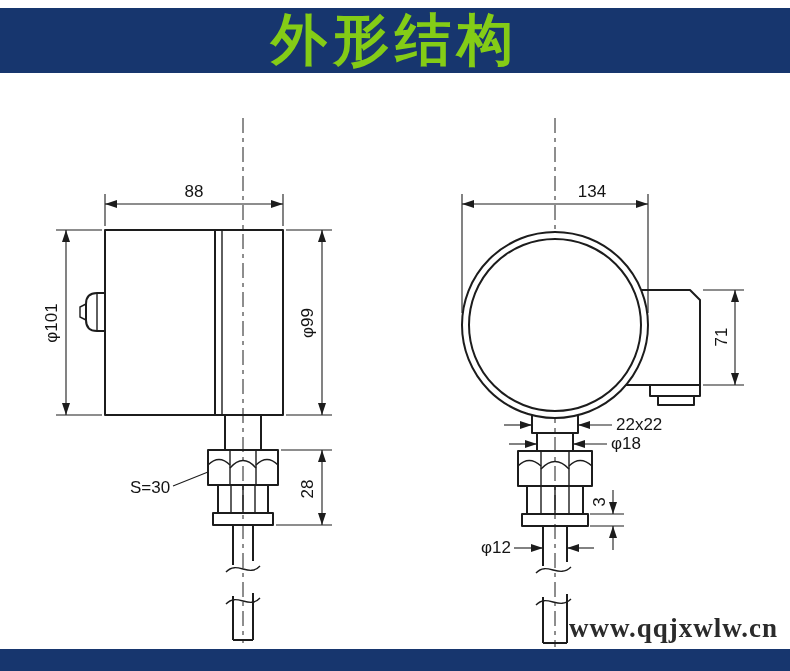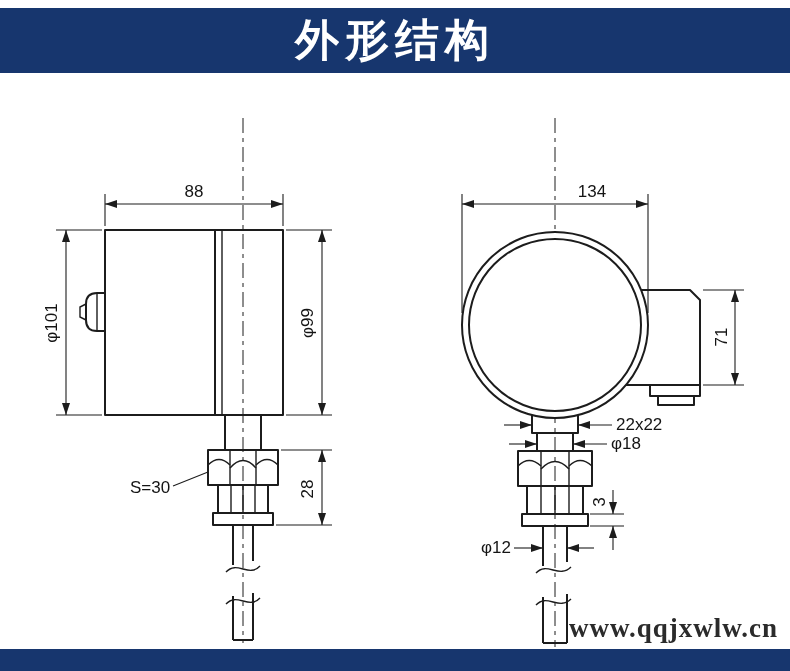--- a/index.html
+++ b/index.html
@@ -5,21 +5,21 @@
   html,body { margin:0; padding:0; background:#ffffff; }
   .page {
     position:relative; width:790px; height:671px; background:#ffffff;
     overflow:hidden; font-family:"Liberation Sans", sans-serif;
   }
   .banner {
     position:absolute; top:8px; left:0; width:100%; height:65px;
     background:#17366E; display:flex; align-items:center; justify-content:center;
   }
   .banner-title {
-    margin:0; color:#ffffff; font-size:44px; font-weight:bold;
+    margin:0; color:#84cc16; font-size:56px; font-weight:bold;
     letter-spacing:6px; font-family:"DejaVu Sans", sans-serif;
   }
   .drawing-area { position:absolute; top:73px; left:0; width:790px; height:472px; }
   .drawing-area svg { display:block; }
   .watermark {
     position:absolute; right:12px; bottom:27px;
     font-family:"Liberation Serif", serif; font-weight:bold;
     font-size:27px; color:#2b2b2b; letter-spacing:1px;
   }
   .bottom-bar {

